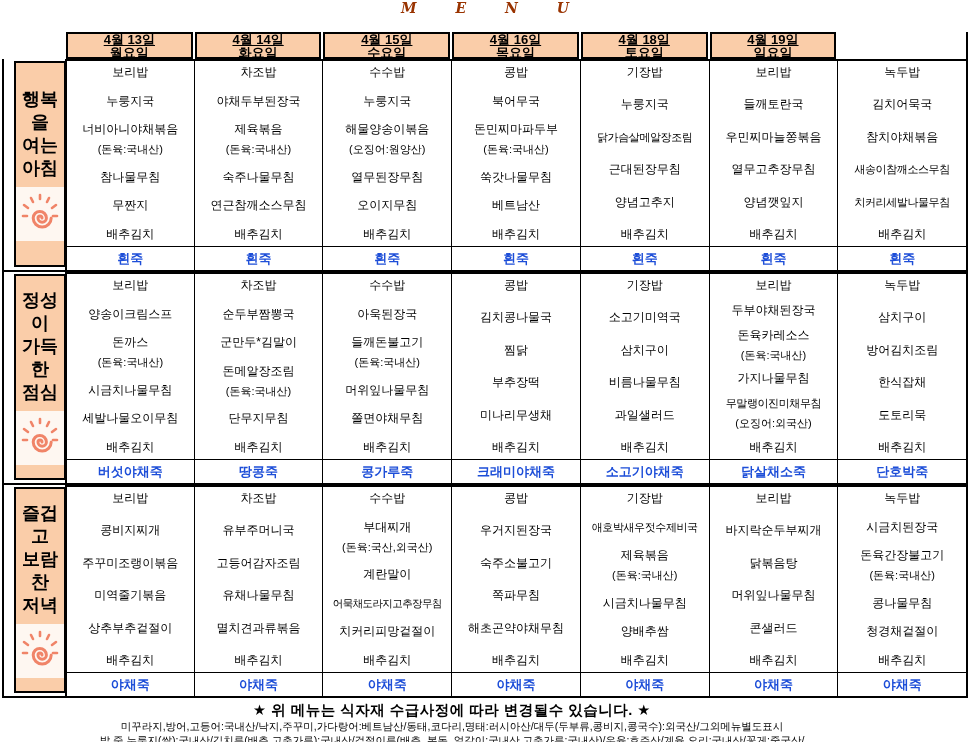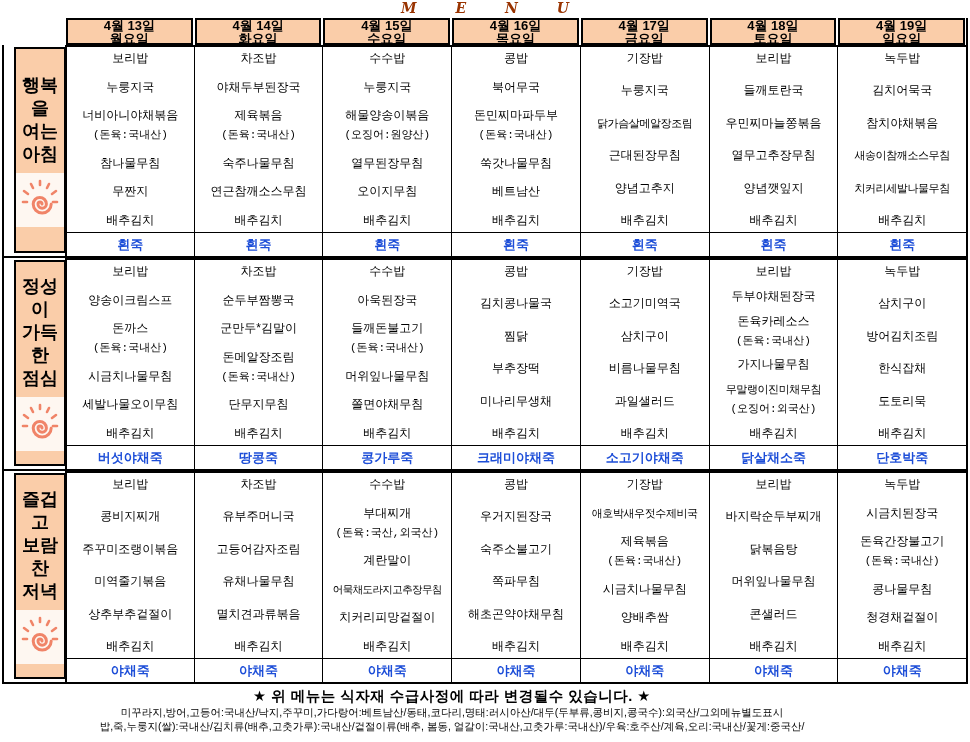--- a/index.html
+++ b/index.html
@@ -1,38 +1,38 @@
 <!DOCTYPE html>
 <html><head>
 <meta charset="utf-8">
 <style>
   html,body{margin:0;padding:0;}
   body{
     width:970px;height:742px;overflow:hidden;background:#ffffff;
     font-family:"Liberation Sans","DejaVu Sans",sans-serif;color:#000;
   }
   .menu-title{
-    height:18px;line-height:16px;text-align:center;
+    height:32px;line-height:16px;text-align:center;
     font-family:"DejaVu Serif","Liberation Serif",serif;
     font-style:italic;font-weight:bold;font-size:14px;
     letter-spacing:17px;padding-left:17px;color:#993300;
   }
   .menu-grid{
     display:grid;
     grid-template-columns:63px repeat(7,1fr);
     grid-template-rows:27px 187px 26px 187px 26px 187px 26px;
     width:966px;margin-left:2px;
     border-right:2px solid #000;
     box-sizing:border-box;
   }
   .corner{background:#fff;}
   .day-header{
     background:#FACDA9;border:2px solid #000;margin:0 1px;
     display:flex;flex-direction:column;justify-content:center;align-items:center;
-    font-weight:bold;font-size:13px;line-height:13px;text-align:center;
+    font-weight:bold;font-size:13px;line-height:13px;text-align:center;text-decoration:underline;
   }
   .label-cell{
     grid-column:1;grid-row:span 2;
     border-left:2px solid #000;border-bottom:2px solid #000;
     background:#fff;box-sizing:border-box;
     padding:2px 3px 3px 2px;display:flex;
   }
   .label-box{
     flex:1;background:#FACDA9;border:2px solid #000;
     display:flex;flex-direction:column;align-items:center;justify-content:center;
@@ -48,21 +48,21 @@
     border-left:1px solid #000;border-top:2px solid #000;
     box-sizing:border-box;
     display:flex;flex-direction:column;justify-content:space-between;align-items:center;
     padding:5px 0;font-size:12px;
   }
   .menu-cell.first{border-left:2px solid #000;}
   .menu-item{text-align:center;}
   .item-name{line-height:13px;white-space:nowrap;}
   .item-name.long{font-size:11px;letter-spacing:-0.4px;}
   .item-name.vlong{font-size:10.5px;letter-spacing:-0.6px;}
-  .item-note{font-size:11px;line-height:11px;white-space:nowrap;margin-top:8px;font-family:Liberation Mono, monospace;}
+  .item-note{font-size:11px;line-height:11px;white-space:nowrap;margin-top:8px;}
   .porridge-cell{
     border-left:1px solid #000;border-top:1px solid #000;border-bottom:2px solid #000;
     box-sizing:border-box;
     display:flex;align-items:center;justify-content:center;
     color:#1d4ed8;font-weight:bold;font-size:13px;
   }
   .porridge-cell.first{border-left:2px solid #000;}
   .footer{width:904px;padding-top:3px;}
   .notice{text-align:center;font-weight:bold;font-size:14.5px;line-height:18px;letter-spacing:0.5px;}
   .fineprint{text-align:center;font-size:10.5px;line-height:14px;white-space:nowrap;}
@@ -82,24 +82,20 @@
       <div>4월 14일</div>
       <div>화요일</div>
     </div>
     <div class="day-header">
       <div>4월 15일</div>
       <div>수요일</div>
     </div>
     <div class="day-header">
       <div>4월 16일</div>
       <div>목요일</div>
-    </div>
-    <div class="day-header">
-      <div>4월 17일</div>
-      <div>금요일</div>
     </div>
     <div class="day-header">
       <div>4월 18일</div>
       <div>토요일</div>
     </div>
     <div class="day-header">
       <div>4월 19일</div>
       <div>일요일</div>
     </div>
     <div class="label-cell">

